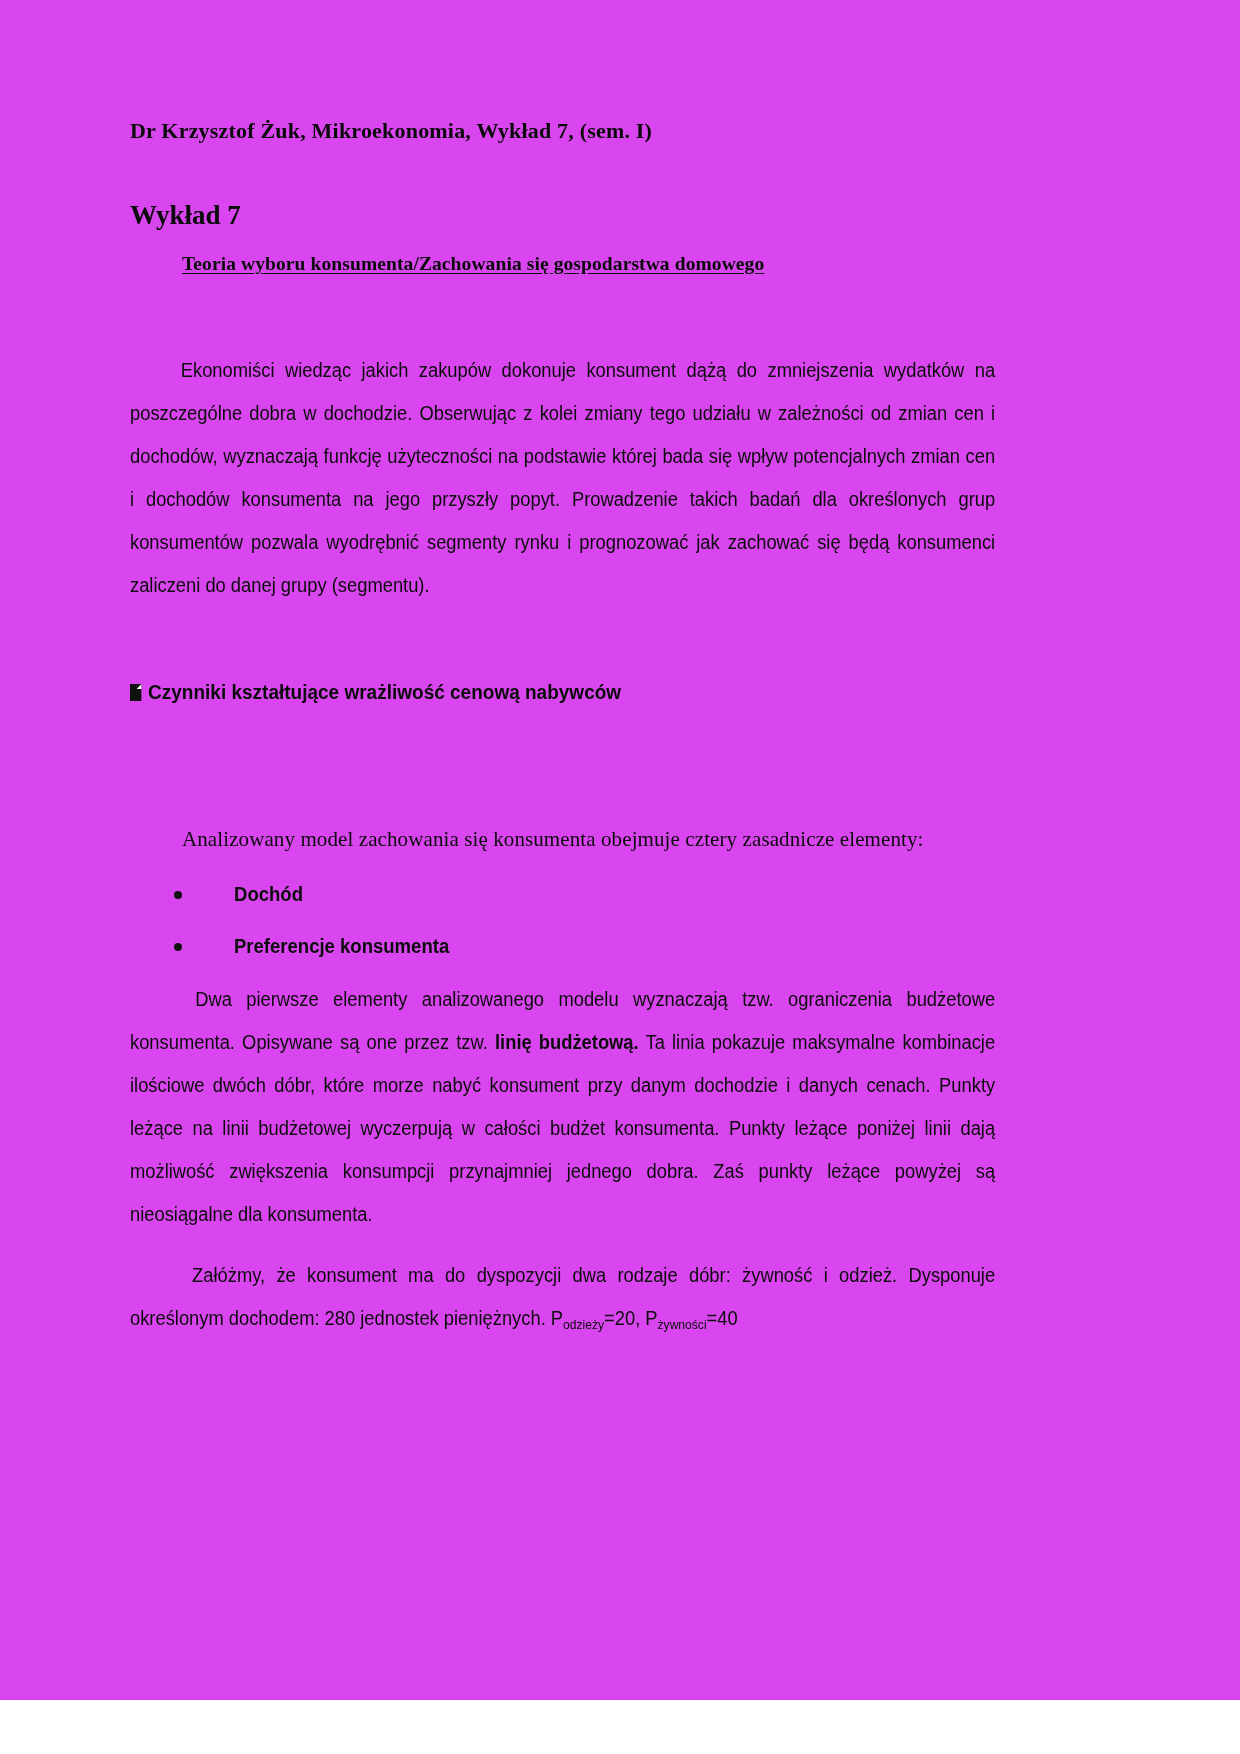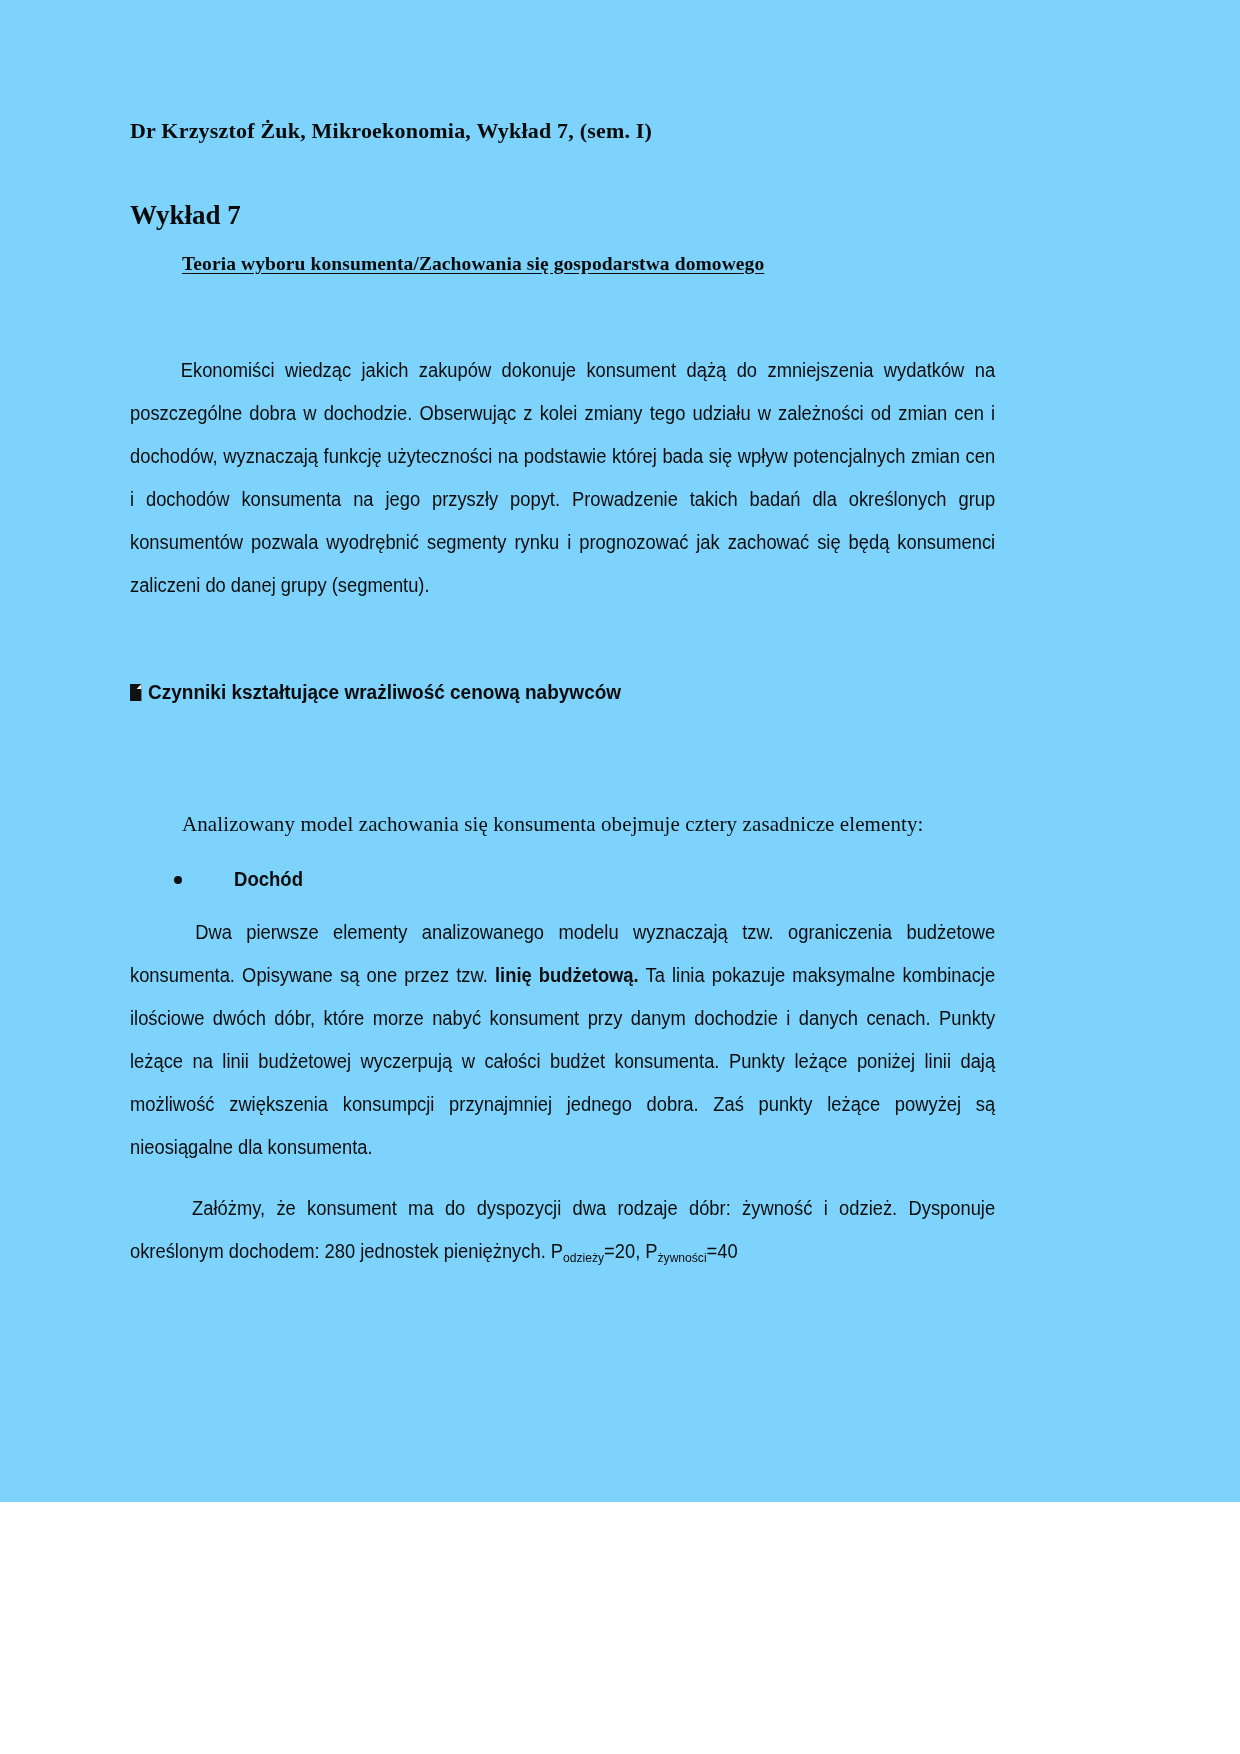--- a/index.html
+++ b/index.html
@@ -3,22 +3,22 @@
 <meta charset="utf-8">
 <style>
   html, body {
     margin: 0;
     padding: 0;
     background: #ffffff;
   }
   .page {
     position: relative;
     width: 1240px;
-    height: 1502px;
-    background: #7dd3fc;
+    height: 1700px;
+    background: #d946ef;
     margin: 0 auto;
     overflow: hidden;
   }
   .content {
     position: absolute;
     left: 130px;
     top: 118px;
     width: 865px;
   }
 
@@ -100,21 +100,21 @@
     border-width: 0 0 5px 5px;
     border-style: solid;
     border-color: transparent transparent #ffffff transparent;
   }
 
   
   .serif-line {
     font-family: "Liberation Serif", "DejaVu Serif", serif;
     font-size: 21px;
     color: #0d0d0d;
-    margin: 0 0 0 52px;
+    margin: 15px 0 0 52px;
     letter-spacing: 0.1px;
   }
 
   
   .bullets {
     list-style: none;
     margin: 22px 0 0 0;
     padding: 0;
     font-weight: bold;
   }
@@ -178,20 +178,24 @@
     <div class="spacer-xl"></div>
     <div class="spacer-md"></div>
 
     <div class="serif-line">Analizowany model zachowania się konsumenta obejmuje cztery zasadnicze elementy:</div>
 
     <ul class="bullets">
       <li>
         <span class="dot"></span>
         <span class="txt">Dochód</span>
       </li>
+      <li>
+        <span class="dot"></span>
+        <span class="txt">Preferencje konsumenta</span>
+      </li>
     </ul>
 
     <p class="body-para indent">
       <span>Dwa pierwsze elementy analizowanego modelu wyznaczają tzw. ograniczenia budżetowe konsumenta. Opisywane są one przez tzw. </span><span class="bold-inline">linię budżetową.</span><span> Ta linia pokazuje maksymalne kombinacje ilościowe dwóch dóbr, które morze nabyć konsument przy danym dochodzie i danych cenach. Punkty leżące na linii budżetowej wyczerpują w całości budżet konsumenta. Punkty leżące poniżej linii dają możliwość zwiększenia konsumpcji przynajmniej jednego dobra. Zaś punkty leżące powyżej są nieosiągalne dla konsumenta.</span>
     </p>
 
     <div class="spacer-sm"></div>
 
     <p class="body-para indent">
       <span>Załóżmy, że konsument ma do dyspozycji dwa rodzaje dóbr: żywność i odzież. Dysponuje określonym dochodem: 280 jednostek pieniężnych. P</span><sub>odzieży</sub><span>=20, P</span><sub>żywności</sub><span>=40</span>

